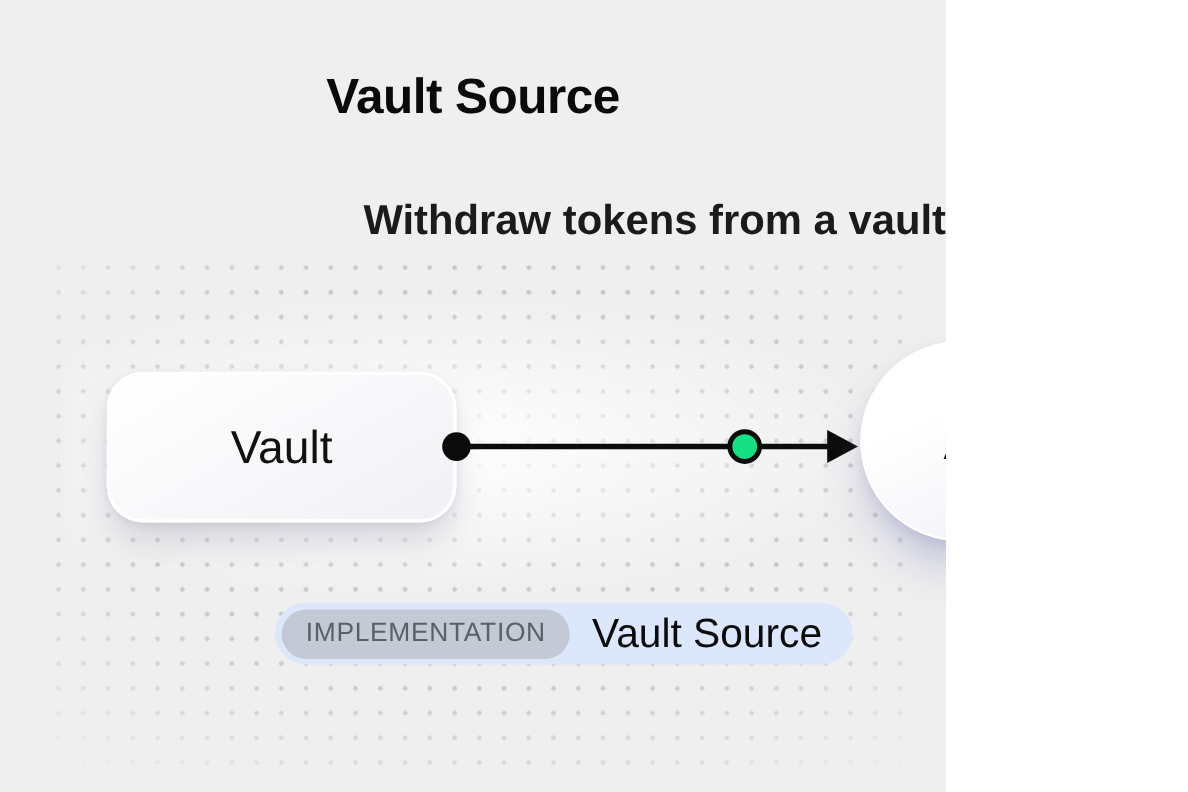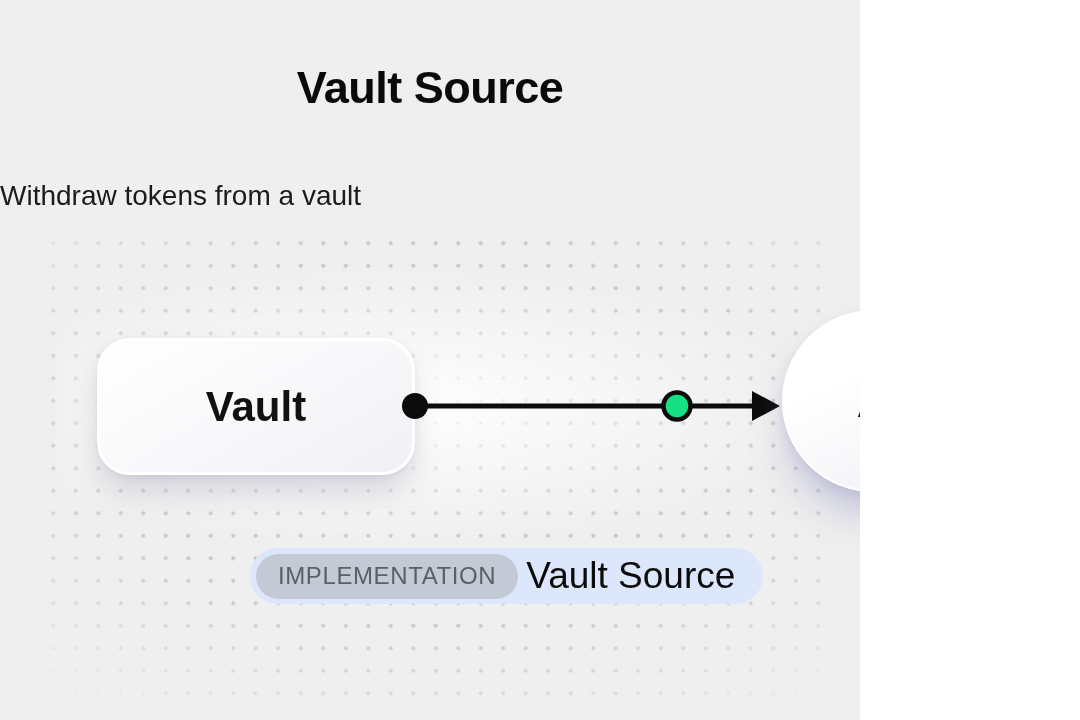--- a/index.html
+++ b/index.html
@@ -30,55 +30,55 @@
     filter:blur(8px);
   }
   .page-title{
     position:absolute;left:0;right:0;top:62px;
     text-align:center;
     font-size:45px;font-weight:800;letter-spacing:-.5px;
     color:#0a0a0a;
   }
   .page-subtitle{
     position:absolute;left:0;right:0;top:180px;
-    text-align:left;
-    font-size:28px;font-weight:400;
+    text-align:right;
+    font-size:38px;font-weight:700;
     color:#1b1b1b;
   }
   .flow-logo{position:absolute;left:986px;top:32px;width:62px;height:62px;}
   .flow-logo svg{display:block;width:100%;height:100%;}
 
   .vault-node{
     position:absolute;left:97px;top:338px;width:318px;height:137px;
     box-sizing:border-box;
     border:3px solid #ffffff;
     border-radius:33px;
     background:linear-gradient(150deg,#fdfdfe 15%,#f2f2f6 95%);
     box-shadow:0 18px 32px -6px rgba(124,124,158,.32),0 2px 6px rgba(140,140,165,.14);
     display:flex;align-items:center;justify-content:center;
   }
-  .vault-node .node-label{font-size:42px;font-weight:700;color:#111;}
+  .vault-node .node-label{font-size:42px;font-weight:400;color:#111;}
 
   .connector{position:absolute;left:400px;top:384px;width:390px;height:44px;}
 
   .account-node{
     position:absolute;left:782px;top:310px;width:182px;height:182px;
     box-sizing:border-box;
     border:2px solid #ffffff;
     border-radius:50%;
     background:linear-gradient(155deg,#ffffff 35%,#f1f1f7 100%);
     box-shadow:0 26px 42px -8px rgba(118,118,185,.42),0 4px 10px rgba(140,140,170,.15);
     display:flex;align-items:center;justify-content:center;
   }
   .account-node .node-label{font-size:46px;font-weight:500;color:#111;}
 
   .impl-badge{
     position:absolute;left:250px;top:548px;height:56px;
     display:inline-flex;align-items:center;
-    gap:8px;
+    gap:20px;
     padding:0 28px 0 6px;
     border-radius:28px;
     background:#dce7fb;
   }
   .impl-tag{
     display:flex;align-items:center;justify-content:center;
     height:45px;padding:0 22px;
     border-radius:23px;
     background:#c3cad6;
     color:#596069;

